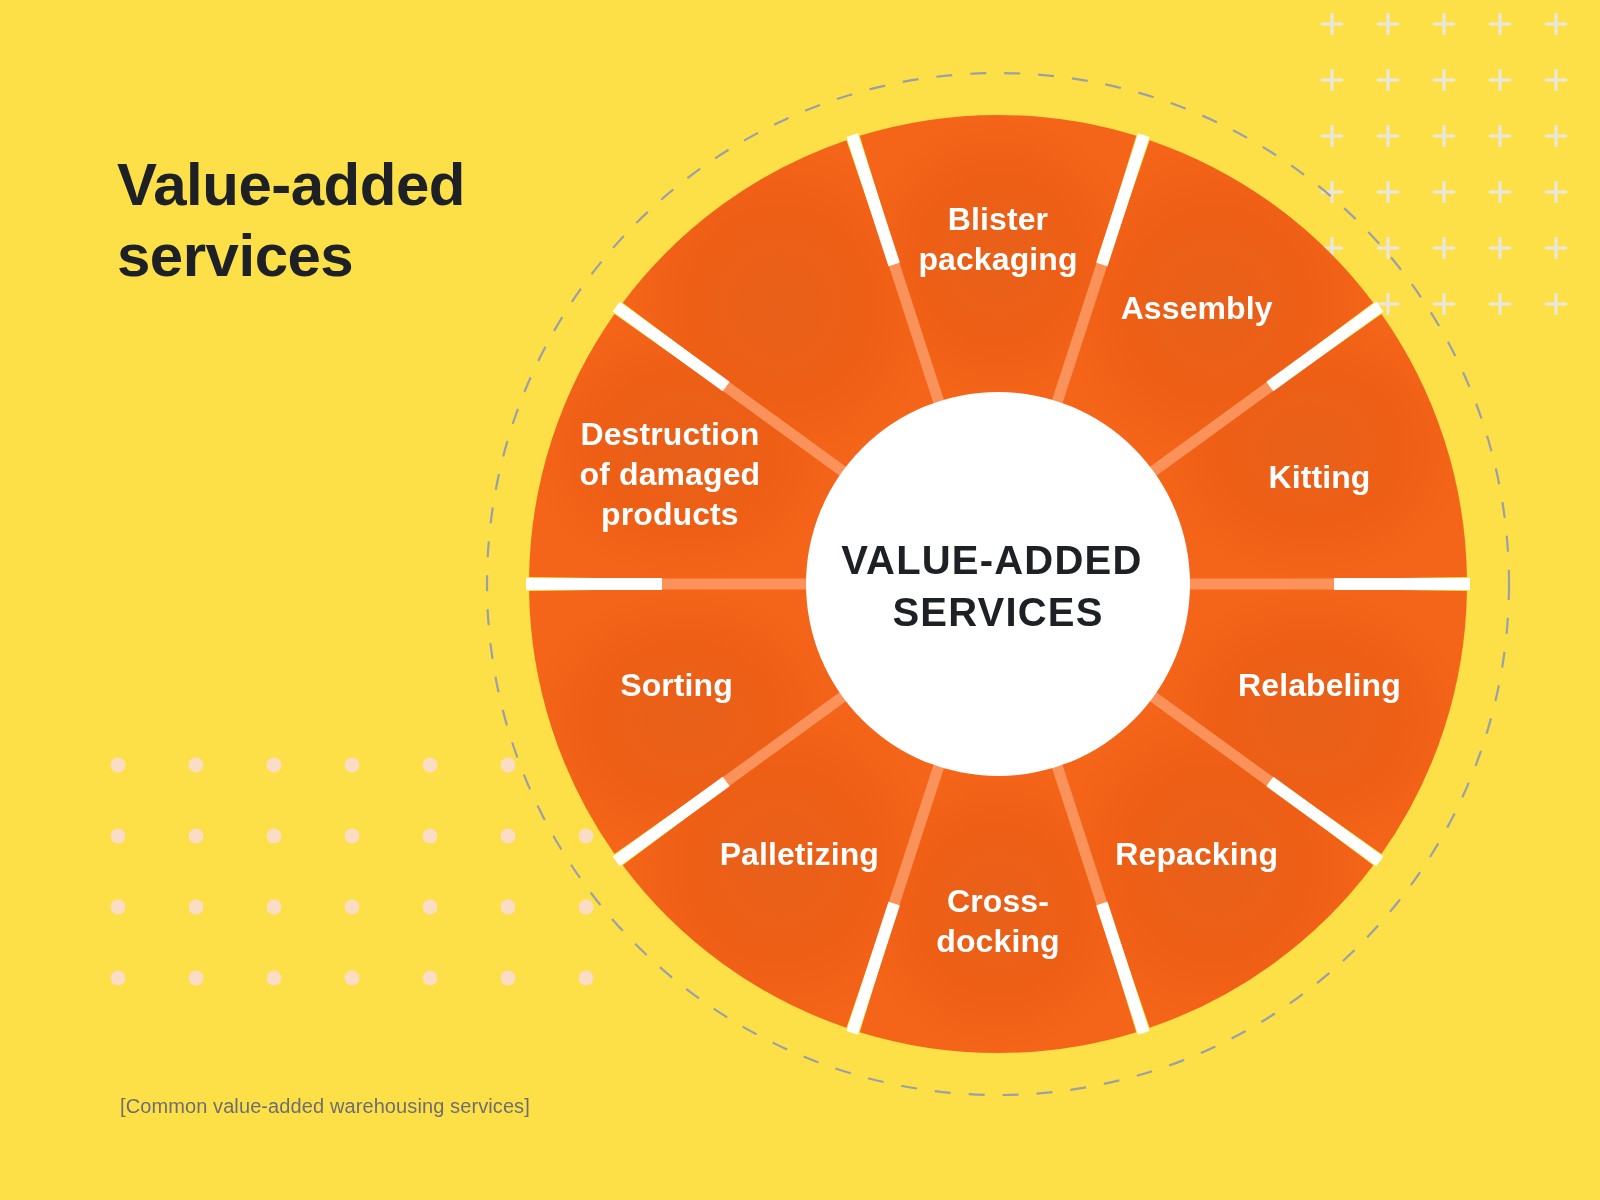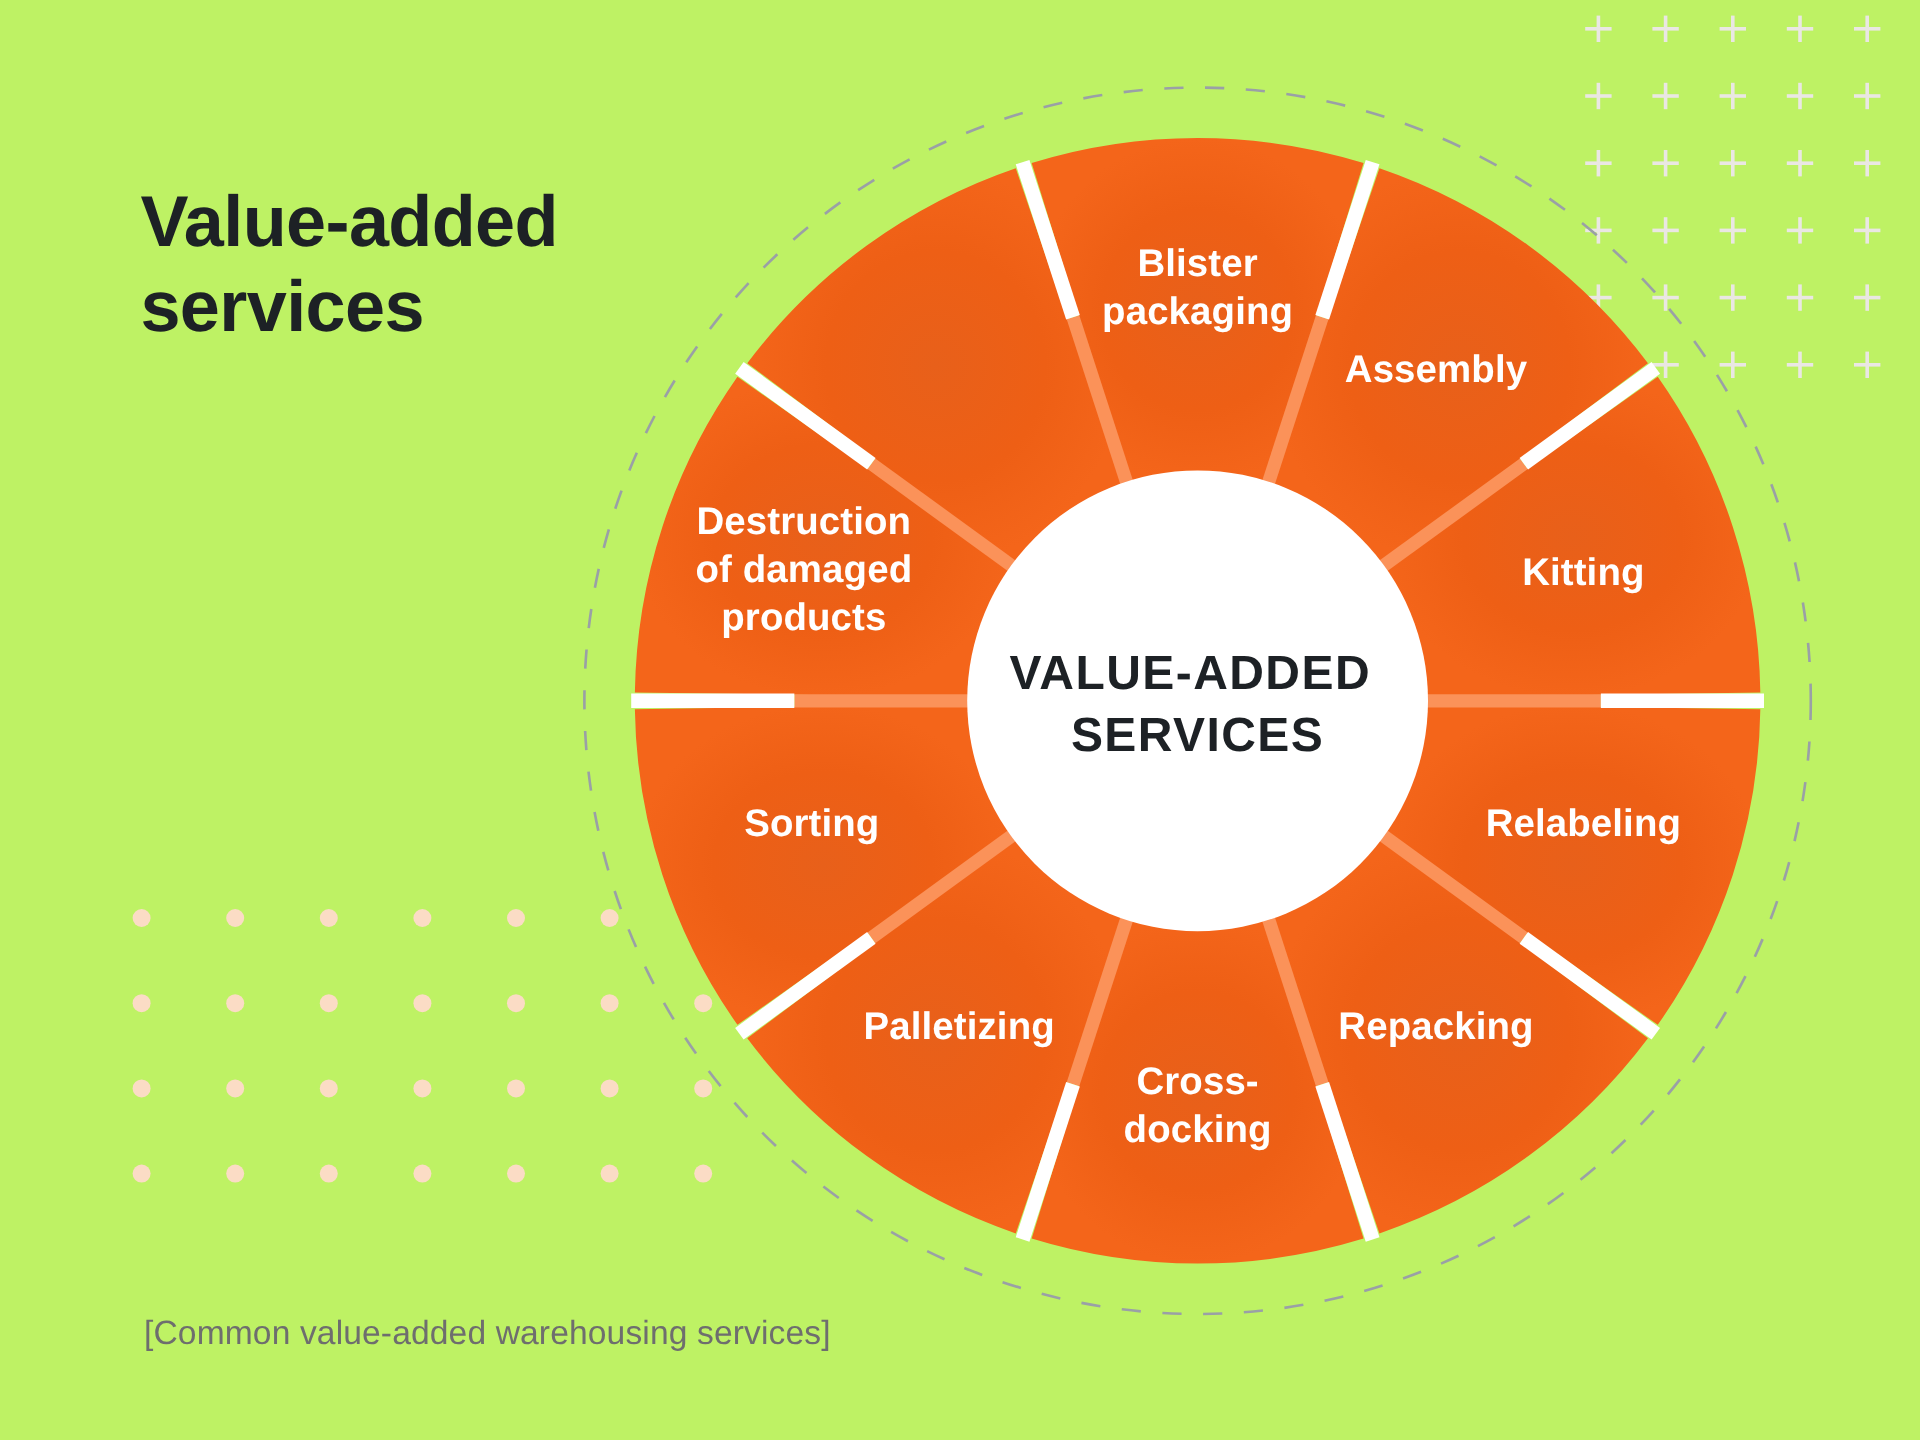--- a/index.html
+++ b/index.html
@@ -15,21 +15,21 @@
     overflow: hidden;
     font-family: "Liberation Sans", sans-serif;
     -webkit-font-smoothing: antialiased;
   }
 
   #stage {
     position: absolute;
     inset: 0;
     width: 1600px;
     height: 1200px;
-    background: #bef264;
+    background: #fde047;
   }
 
   
   .deco {
     position: absolute;
     pointer-events: none;
   }
 
   #plus-grid {
     top: 10px;
@@ -56,21 +56,21 @@
     font-weight: 700;
     letter-spacing: -0.5px;
     color: #1d2125;
   }
 
   
   #caption {
     position: absolute;
     left: 120px;
     top: 1094px;
-    font-size: 28px;
+    font-size: 20px;
     line-height: 1.2;
     font-weight: 400;
     color: #6e6e6e;
     letter-spacing: 0.1px;
   }
 
   
   #wheel-wrap {
     position: absolute;
     left: 458px;

